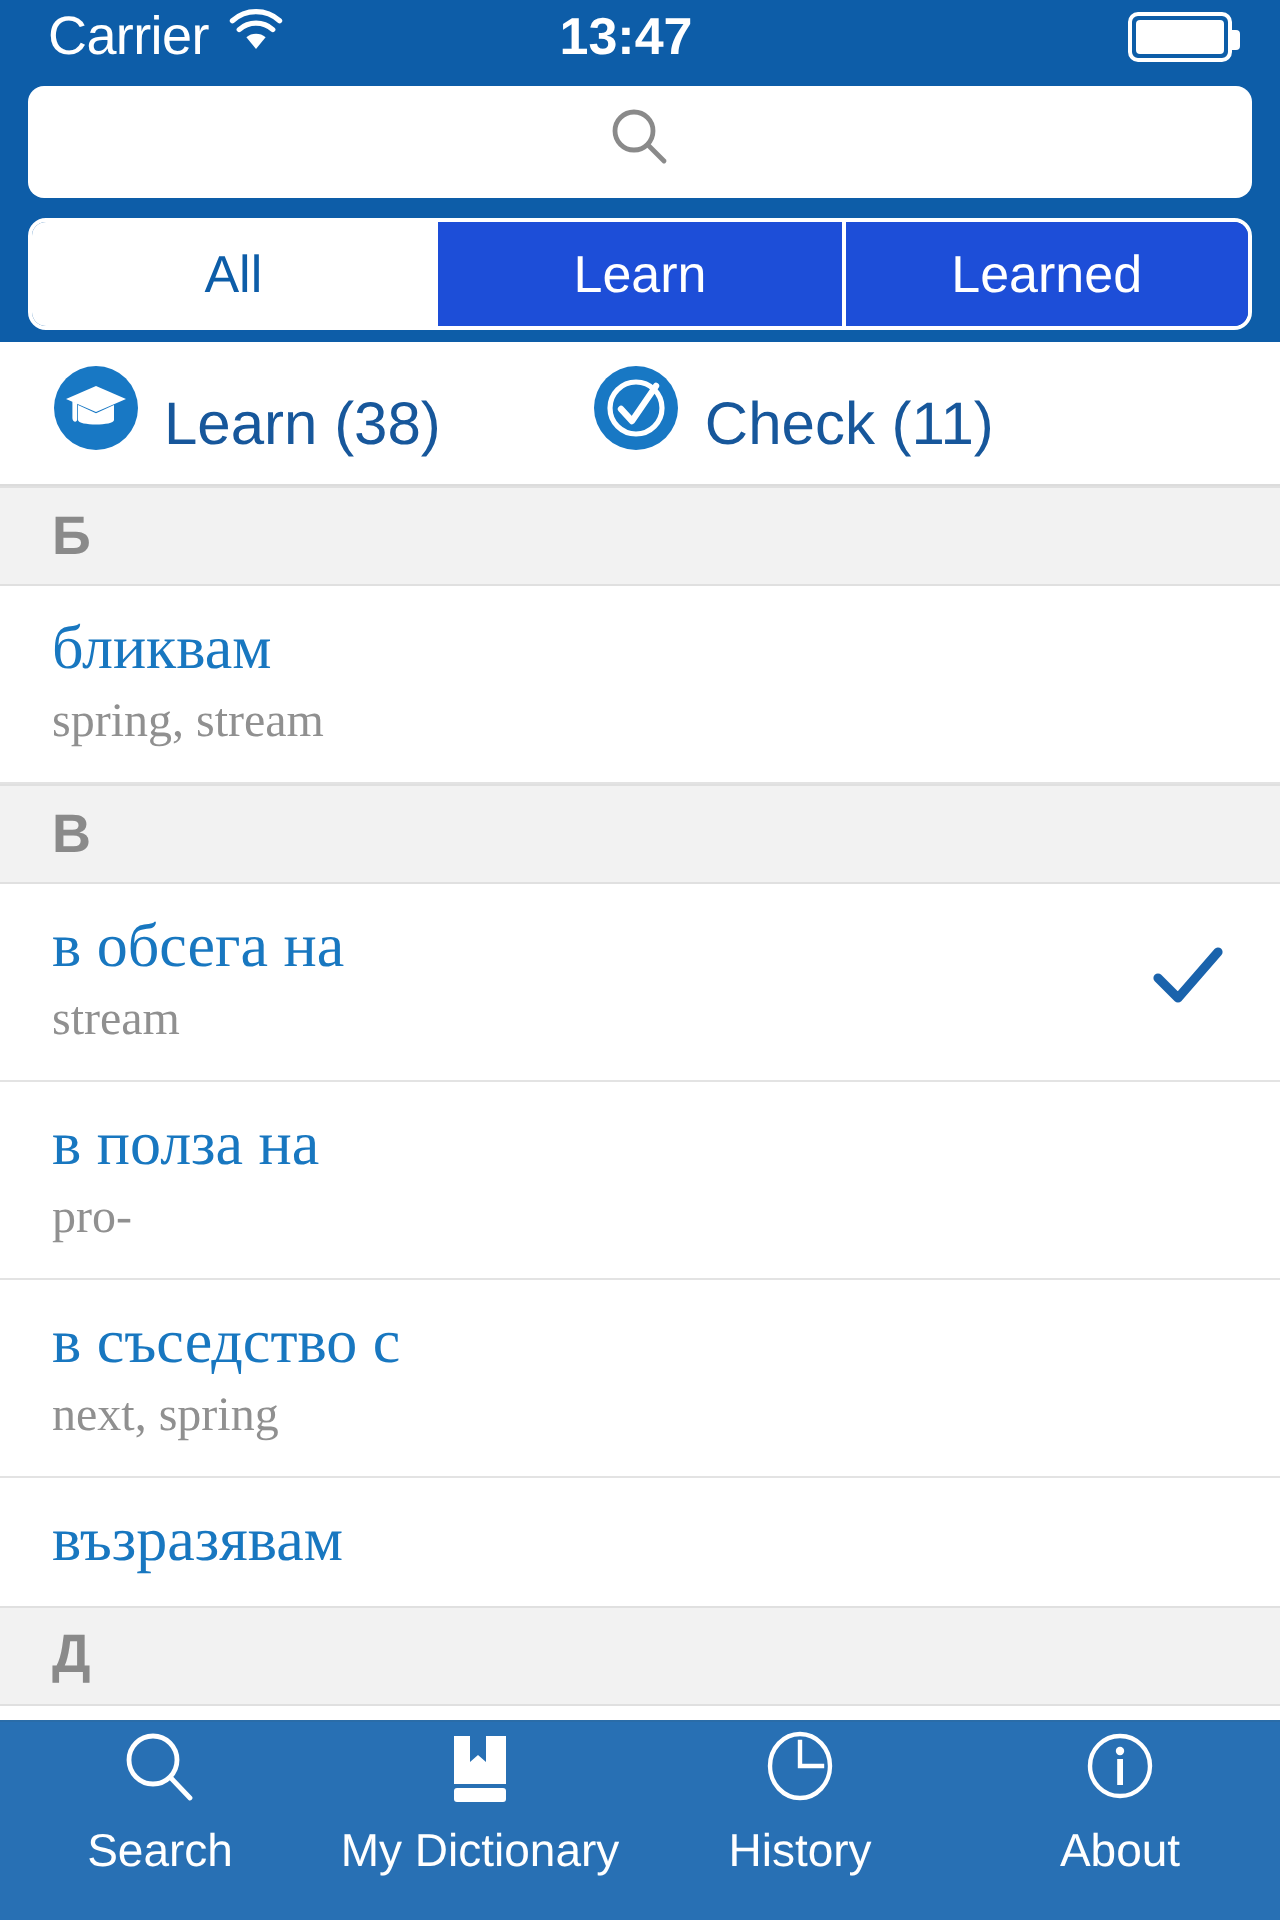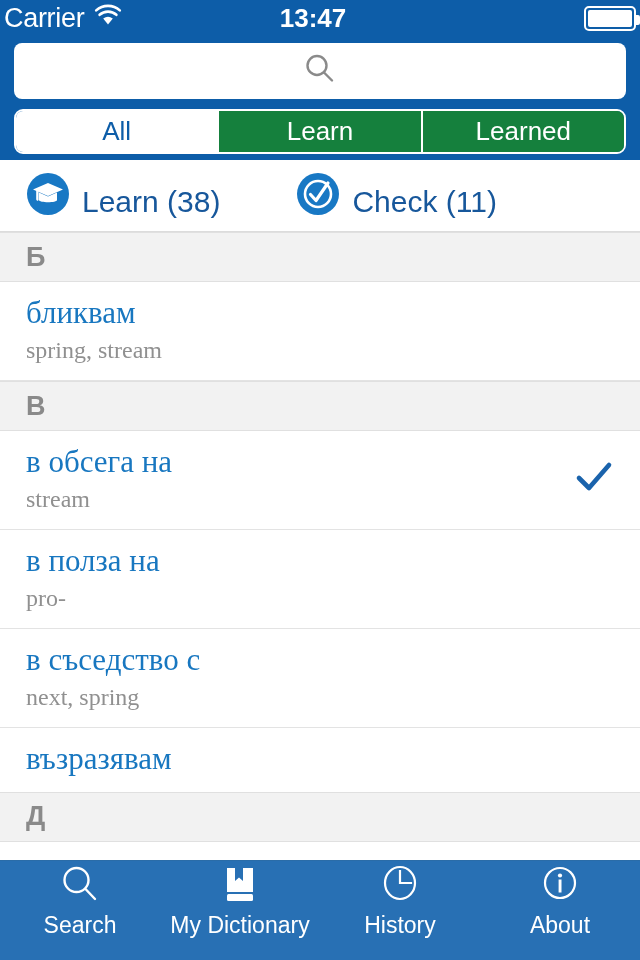--- a/index.html
+++ b/index.html
@@ -9,21 +9,21 @@
     background:#ffffff;
     overflow:hidden;
   }
   .phone { width:640px; height:960px; position:relative; display:flex; flex-direction:column; }
 
   
   .header { background:#0d5da8; flex:0 0 auto; padding-bottom:6px; }
 
   .statusbar {
     height:36px; display:flex; align-items:center;
-    padding:0 4px; color:#ffffff;
+    padding:0 24px; color:#ffffff;
   }
   .sb-left { display:flex; align-items:center; gap:9px; }
   .sb-carrier { font-size:27px; letter-spacing:-0.3px; }
   .wifi-icon { display:block; }
   .sb-time {
     position:absolute; left:0; right:14px; text-align:center;
     font-size:26px; font-weight:bold; pointer-events:none;
   }
   .sb-right { margin-left:auto; display:flex; align-items:center; }
   .battery {
@@ -50,26 +50,26 @@
     position:absolute; inset:0; width:100%; height:100%;
     border:none; outline:none; background:transparent;
     text-align:center; font-size:25px; font-family:"Liberation Sans", sans-serif;
     color:#333;
   }
   .search-glass { position:relative; z-index:2; pointer-events:none; }
 
   
   .segwrap { padding:10px 14px 0 14px; }
   .segmented {
-    height:45px; display:flex;
+    height:56px; display:flex;
     border:2px solid #ffffff; border-radius:9px; overflow:hidden;
   }
   .seg {
     flex:1; display:flex; align-items:center; justify-content:center;
-    font-size:26px; color:#ffffff; background:#15803d;
+    font-size:26px; color:#ffffff; background:#1d4ed8;
     border-right:2px solid #ffffff; cursor:pointer;
   }
   .seg:last-child { border-right:none; }
   .seg.active { background:#ffffff; color:#0d5da8; }
 
   
   .actionbar {
     flex:0 0 auto; height:72px; background:#ffffff;
     display:flex; align-items:center; padding-left:26px;
     border-bottom:1px solid #dcdcdc;

